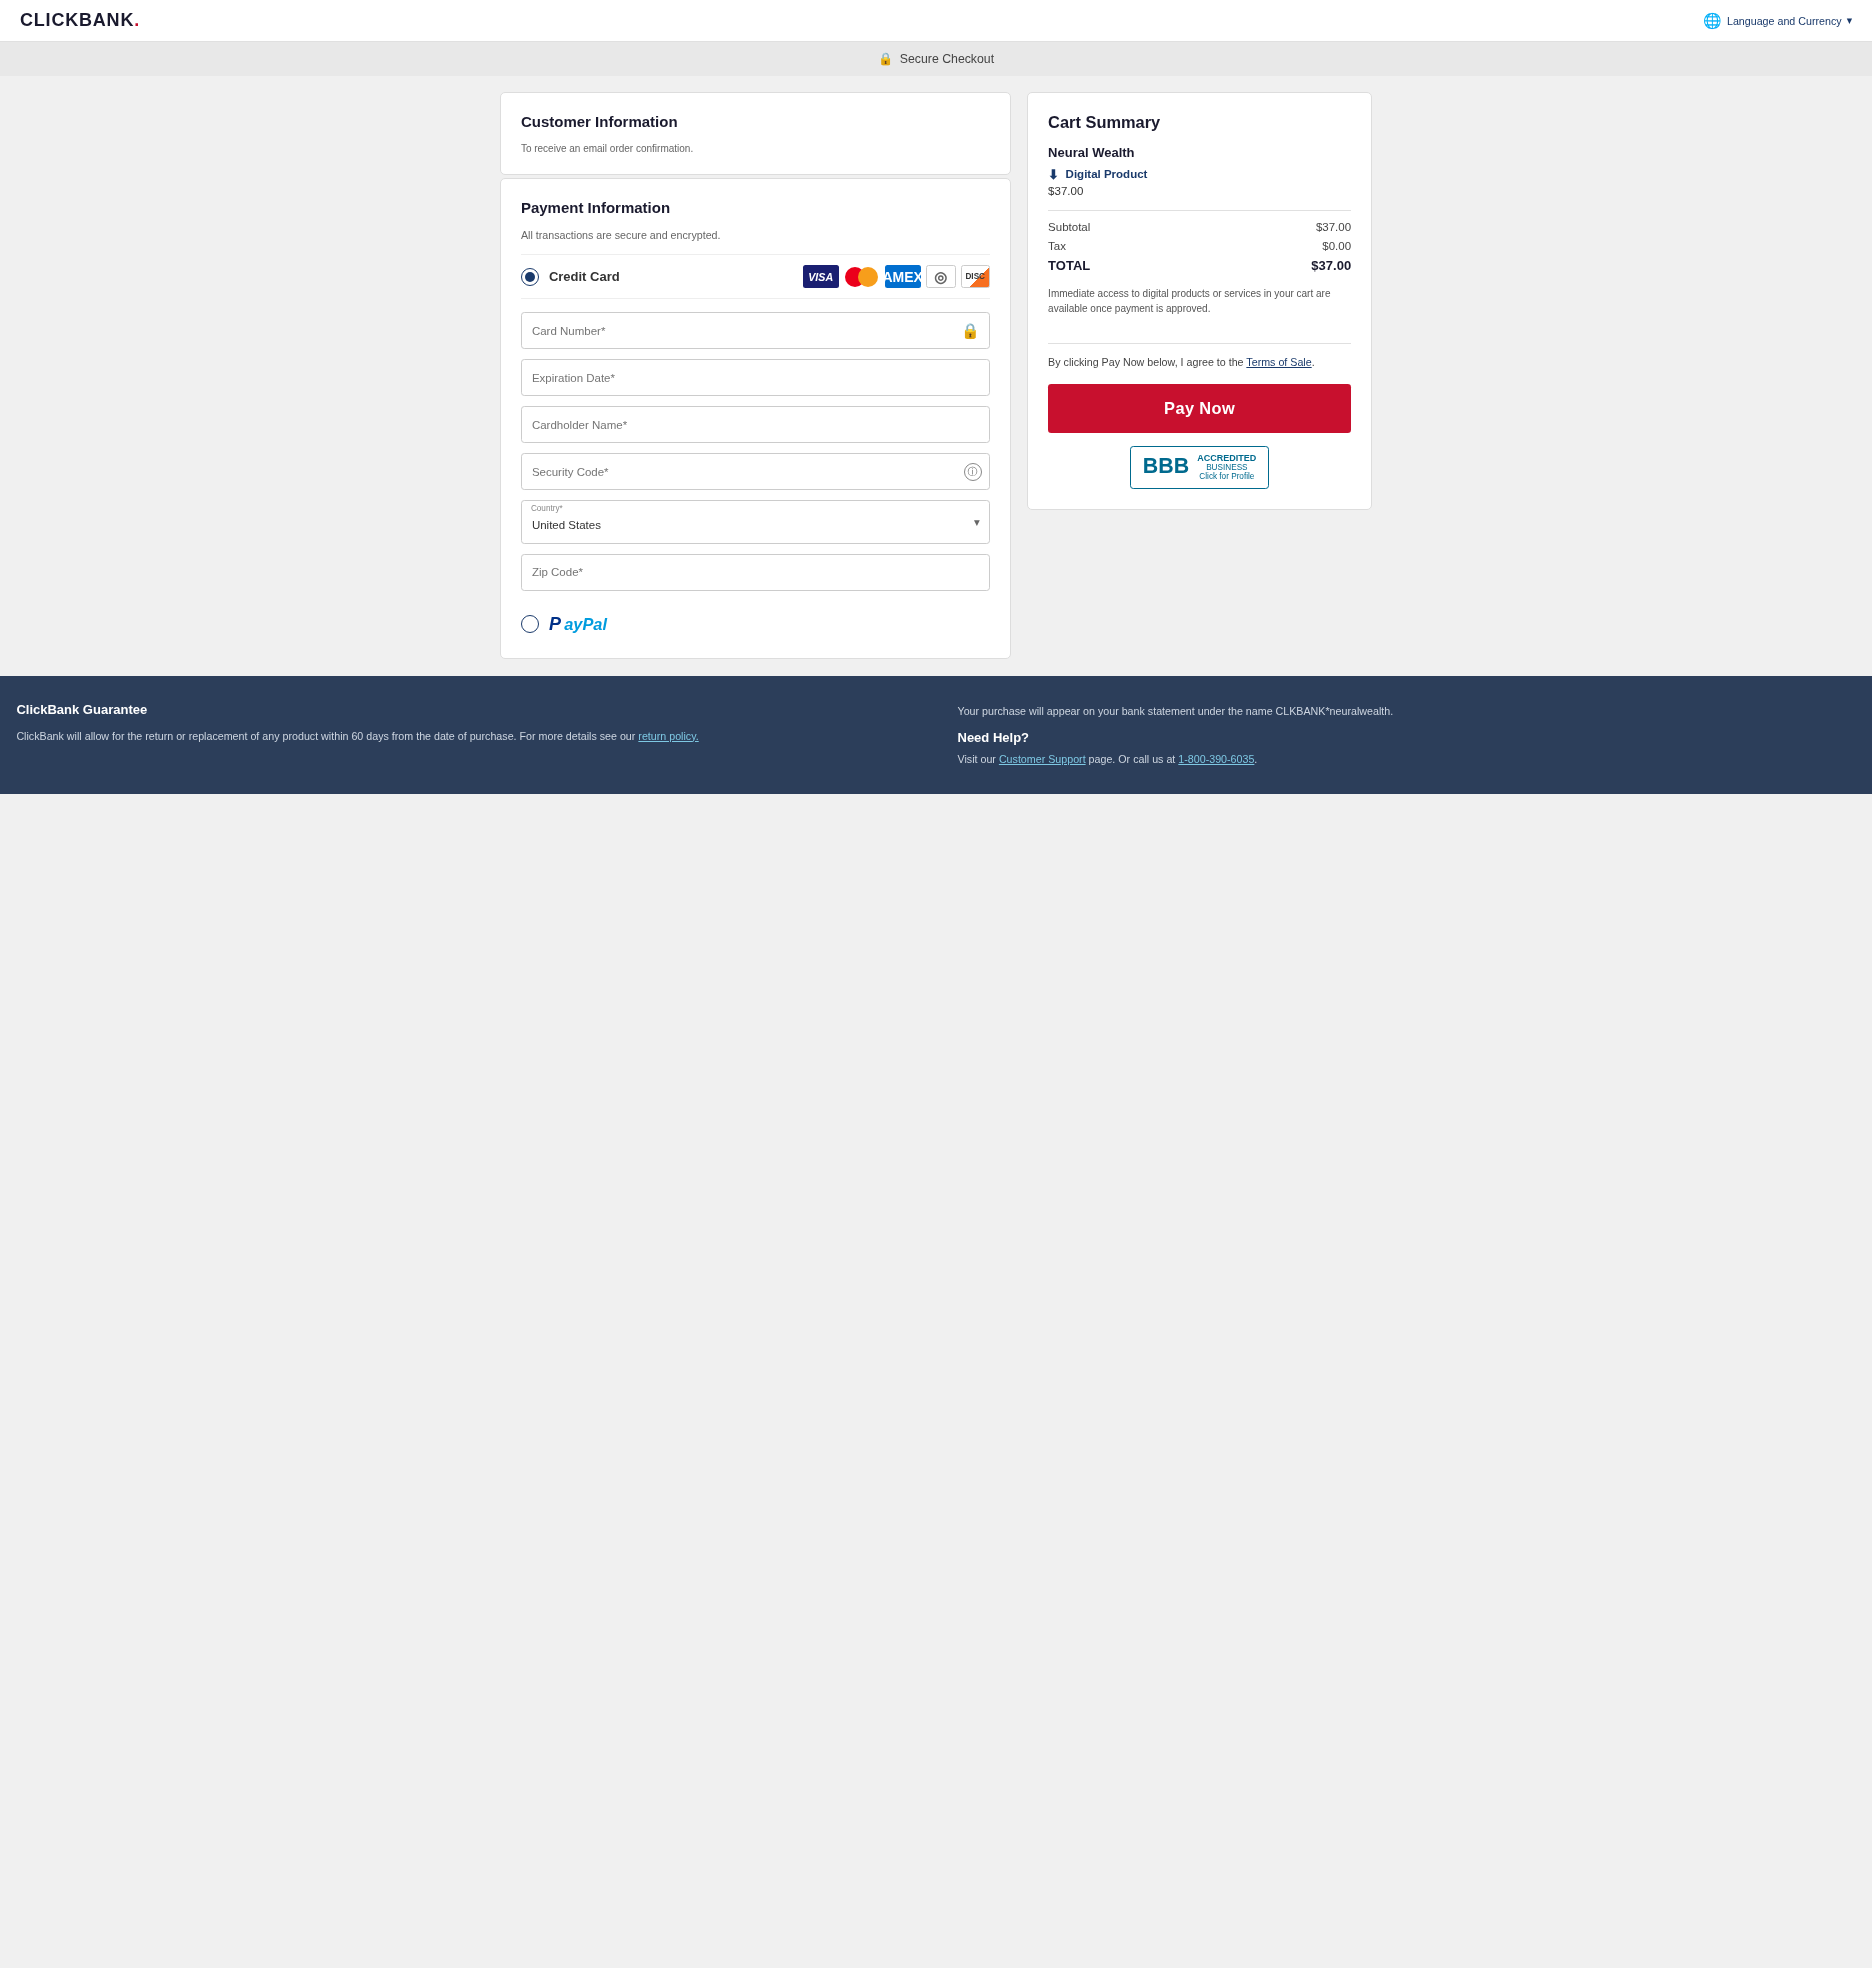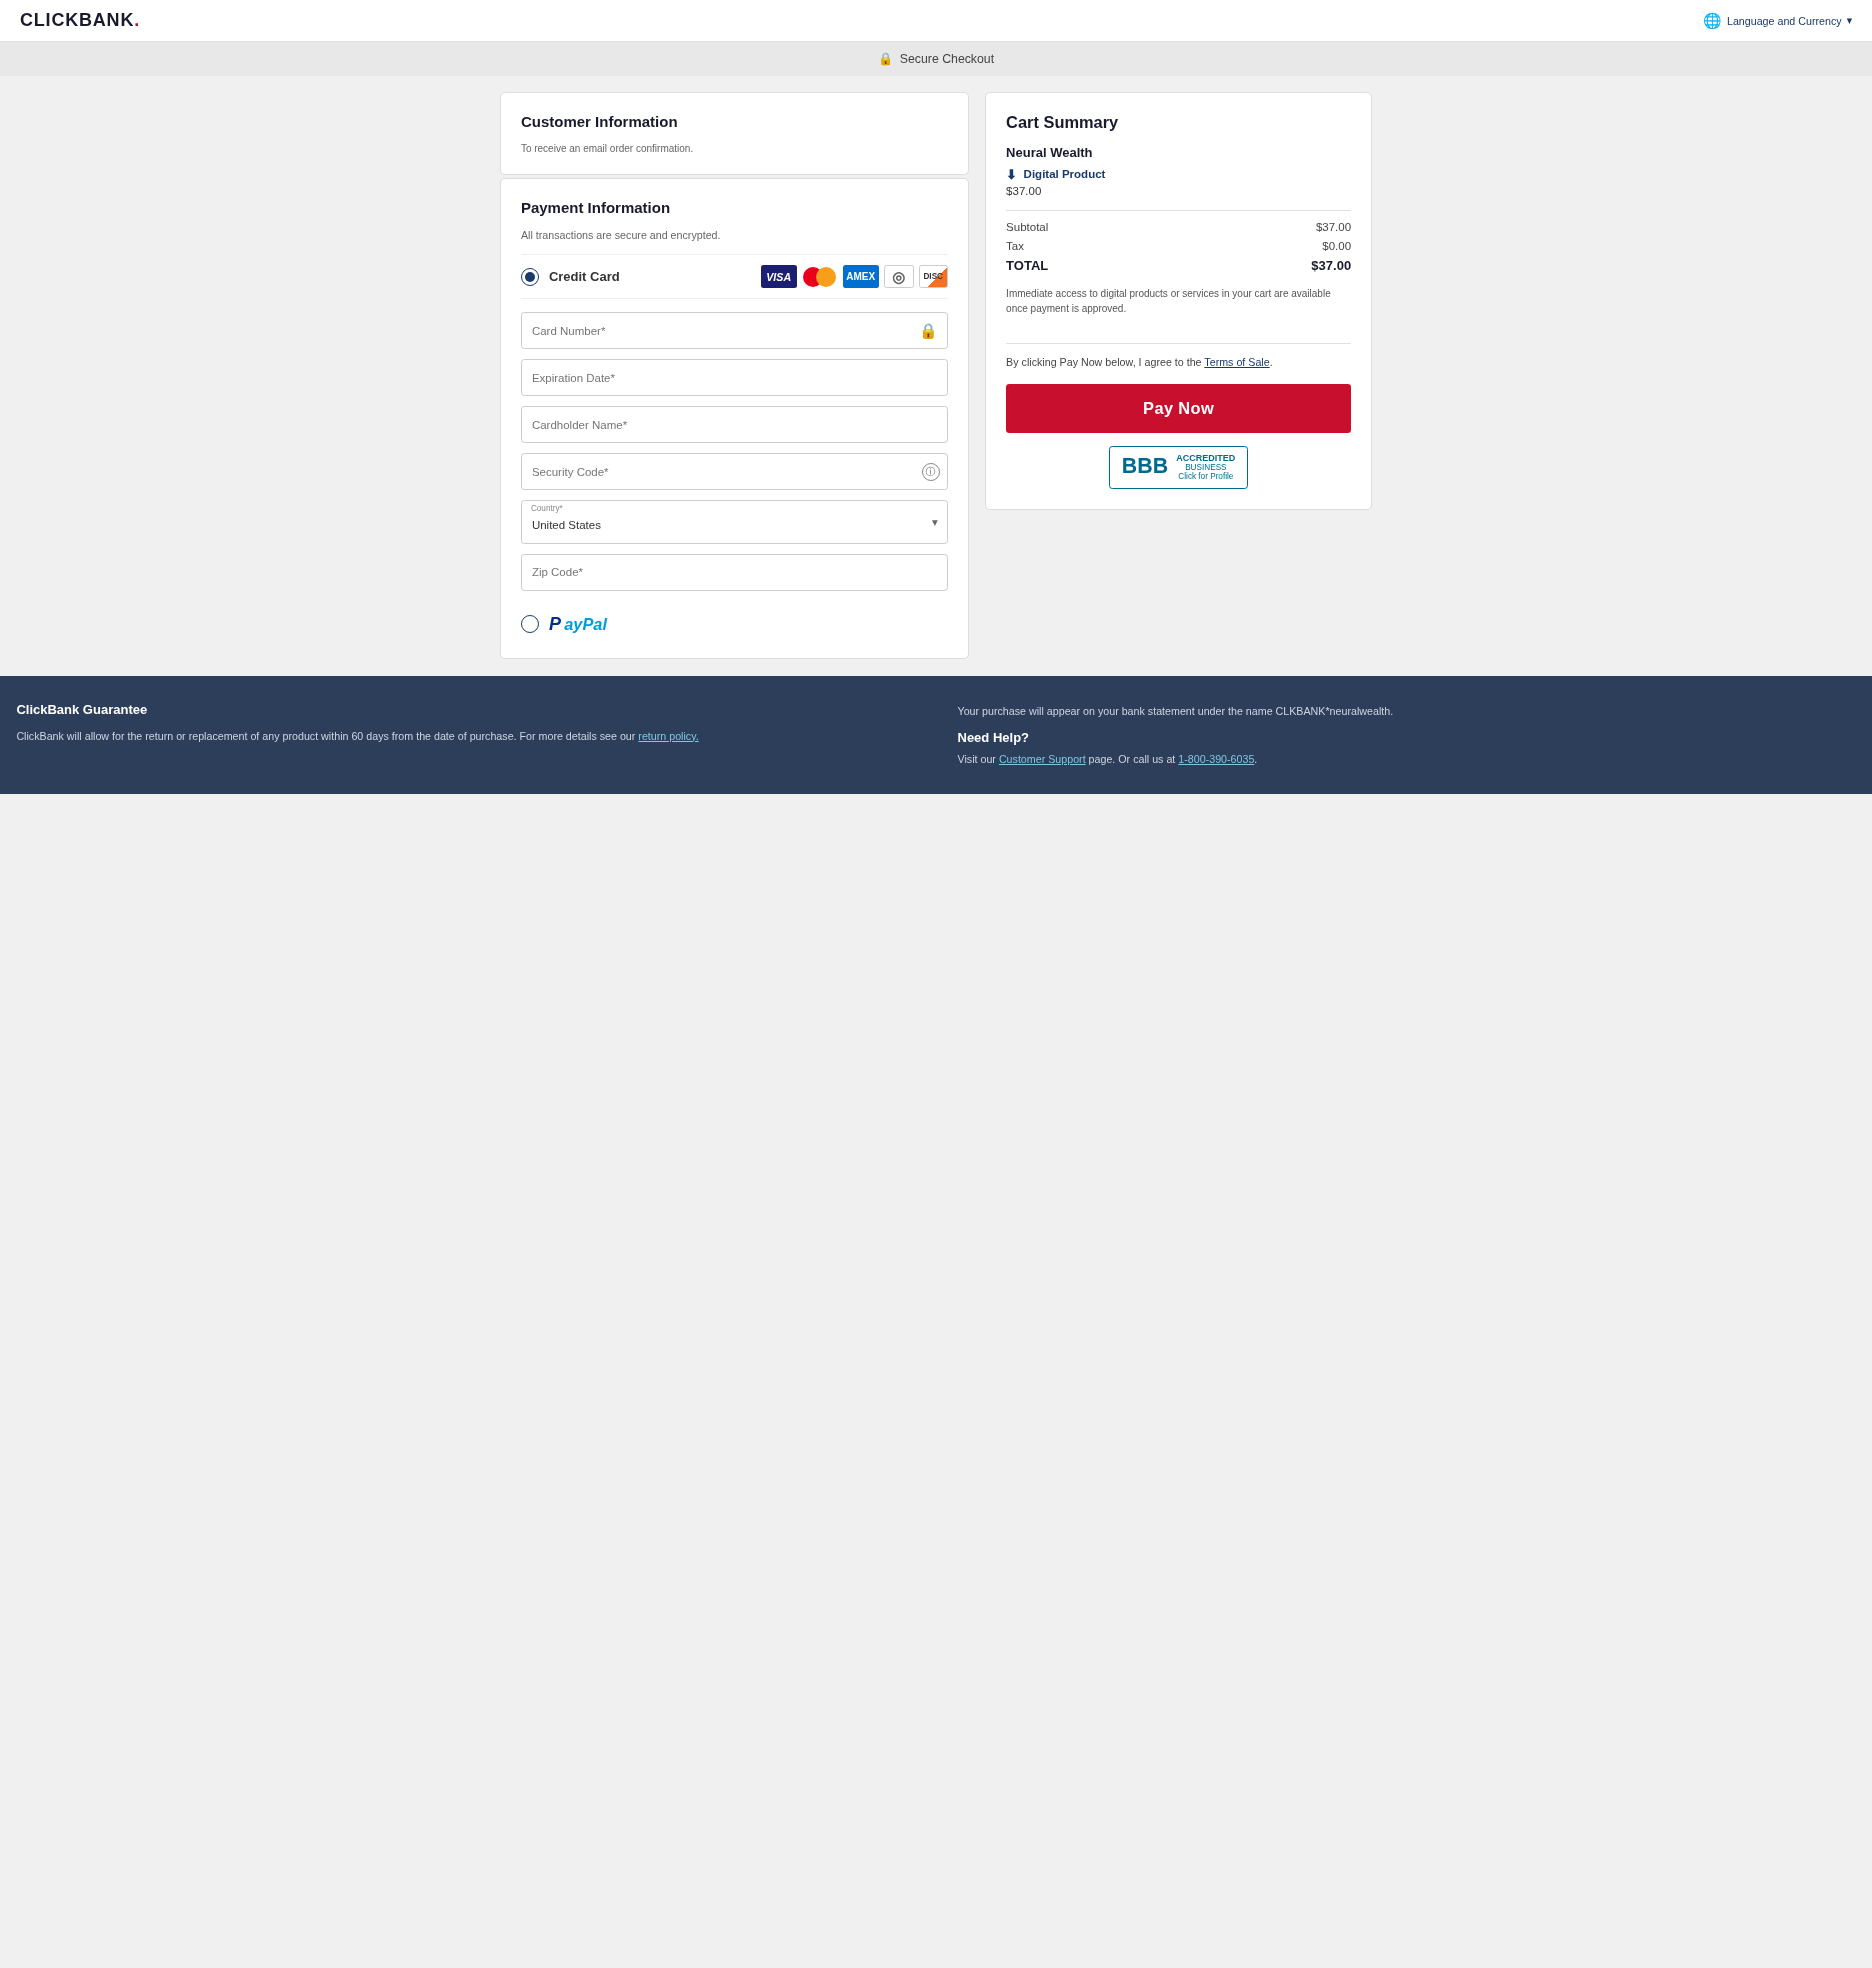--- a/index.html
+++ b/index.html
@@ -168,21 +168,21 @@
     .mc-logo {
       width: 36px;
       display: flex;
       align-items: center;
       justify-content: center;
       position: relative;
       background: transparent;
     }
     .mc-circle1 { width: 20px; height: 20px; border-radius: 50%; background: #eb001b; position: absolute; left: 1.6px; }
     .mc-circle2 { width: 20px; height: 20px; border-radius: 50%; background: #f79e1b; position: absolute; right: 1.6px; }
-    .amex-logo { background: #016fcf; color: #fff; width: 36px; font-size: 10px; }
+    .amex-logo { background: #016fcf; color: #fff; width: 36px; font-size: 14px; }
     .diners-logo { background: #fff; color: #666; border: 0.8px solid #ccc; width: 30px; font-size: 15px; }
     .discover-logo { background: linear-gradient(135deg, #fff 60%, #f76f20 60%); color: #333; width: 29px; font-size: 8.2px; border: 0.8px solid #ccc; }
 
     
     .select-wrapper {
       position: relative;
     }
     .select-field {
       border: 0.8px solid #ccc;
       border-radius: 3.3px;
@@ -219,21 +219,21 @@
       padding: 13px 0 3.3px 0;
     }
     .paypal-logo {
       display: flex;
       align-items: center;
       gap: 3.3px;
     }
 
     
     .right-col {
-      width: 387px;
+      width: 345px;
       flex-shrink: 0;
     }
 
     .cart-card {
       background: #fff;
       border-radius: 5px;
       padding: 20px;
       border: 0.8px solid #ddd;
     }
 

